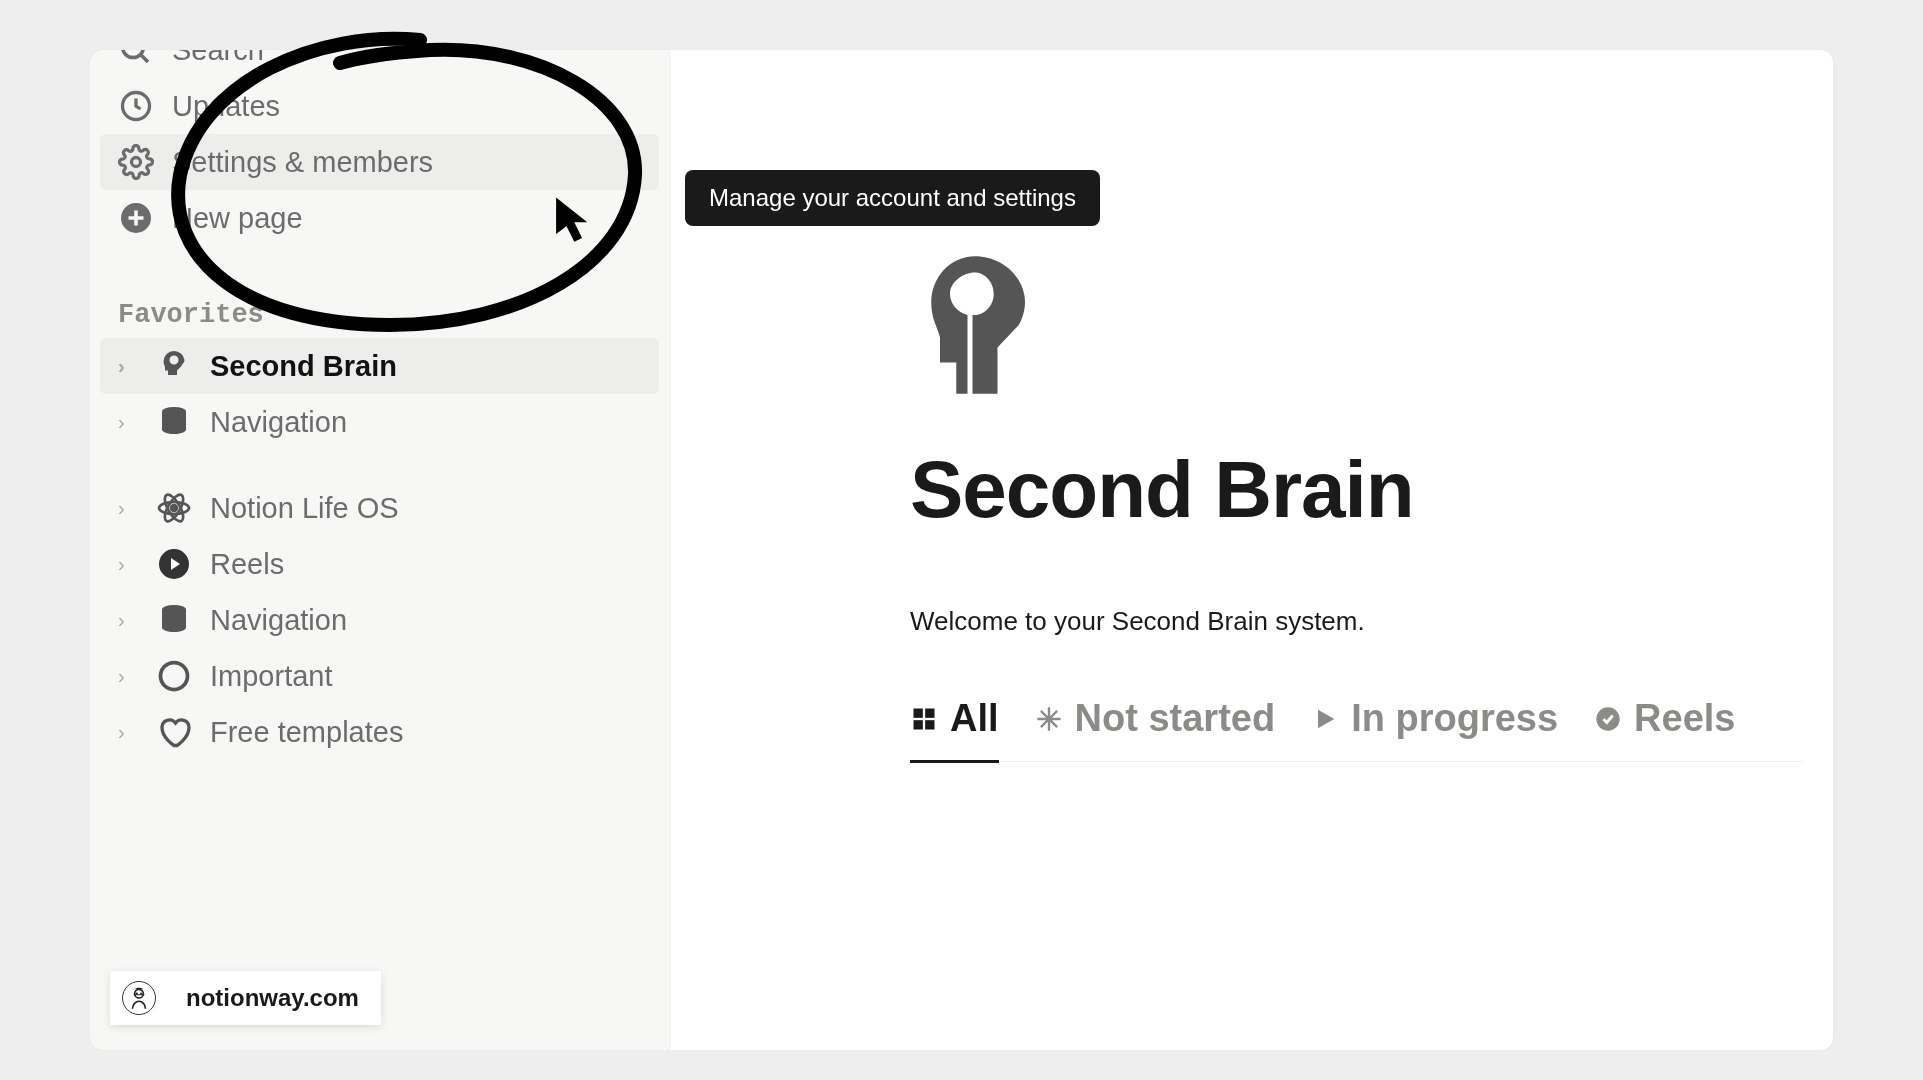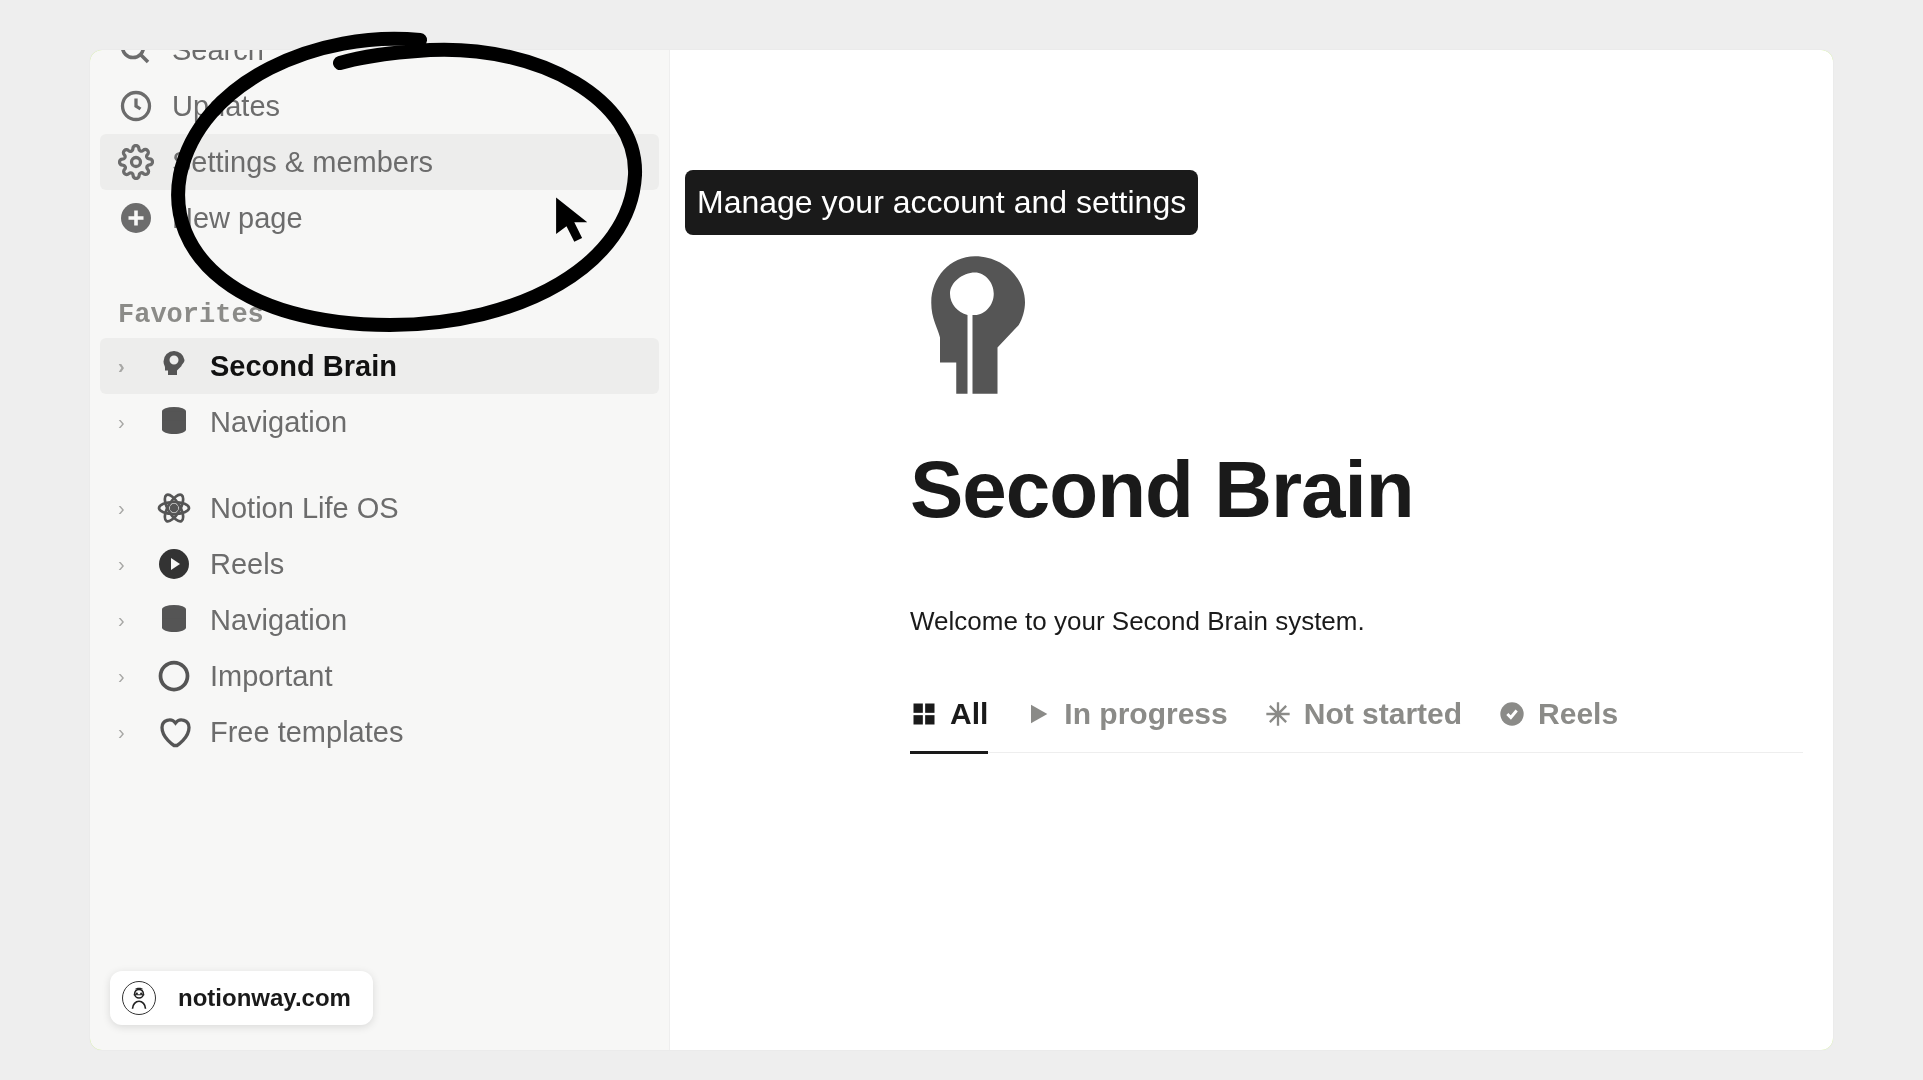--- a/index.html
+++ b/index.html
@@ -91,23 +91,23 @@
       background: #fff;
       padding: 0 30px 0 240px;
       position: relative;
     }
     .tooltip {
       position: absolute;
       top: 120px;
       left: 15px;
       background: #1a1a1a;
       color: #fff;
-      font-size: 32px;
+      font-size: 24px;
       font-weight: 500;
-      padding: 14px 12px;
+      padding: 14px 24px;
       border-radius: 8px;
       white-space: nowrap;
       z-index: 10;
     }
     .page-icon {
       margin-top: 200px;
       margin-bottom: 40px;
     }
     .page-icon svg {
       width: 130px;
@@ -130,21 +130,21 @@
       display: flex;
       gap: 36px;
       align-items: center;
       border-bottom: 1px solid #eee;
       margin-bottom: 40px;
     }
     .tab {
       display: flex;
       align-items: center;
       gap: 12px;
-      font-size: 30px;
+      font-size: 38px;
       font-weight: 600;
       color: #8b8b88;
       padding-bottom: 20px;
       cursor: pointer;
       border-bottom: 3px solid transparent;
       margin-bottom: -2px;
     }
     .tab.active {
       color: #1a1a1a;
       border-bottom-color: #1a1a1a;
@@ -166,25 +166,25 @@
       font-size: 32px;
       font-weight: 600;
       color: #1a1a1a;
       width: 860px;
     }
     .watermark {
       position: absolute;
       bottom: 55px;
       left: 110px;
       background: #fff;
-      border-radius: 12px;
+      border-radius: 0;
       padding: 10px 22px 10px 12px;
       display: flex;
       align-items: center;
-      gap: 22px;
+      gap: 30px;
       font-size: 24px;
       font-weight: 700;
       color: #1a1a1a;
       box-shadow: 0 2px 8px rgba(0,0,0,0.12);
       z-index: 30;
     }
     .watermark-avatar {
       width: 34px;
       height: 34px;
       border-radius: 50%;
@@ -375,33 +375,33 @@
               <rect x="3" y="3" width="8" height="8"></rect>
               <rect x="13" y="3" width="8" height="8"></rect>
               <rect x="3" y="13" width="8" height="8"></rect>
               <rect x="13" y="13" width="8" height="8"></rect>
             </svg>
         </span>
         <span>All</span>
       </div>
       <div class="tab">
         <span class="tab-icon">
+          <svg viewBox="0 0 24 24" fill="none" stroke="#8b8b88" stroke-width="2">
+              <path d="M12 2v20M2 12h20M5 5l14 14M19 5L5 19"></path>
+            </svg>
+        </span>
+        <span>Not started</span>
+      </div>
+      <div class="tab">
+        <span class="tab-icon">
           <svg viewBox="0 0 24 24" fill="#8b8b88">
               <path d="M6 4l14 8-14 8z"></path>
             </svg>
         </span>
         <span>In progress</span>
-      </div>
-      <div class="tab">
-        <span class="tab-icon">
-          <svg viewBox="0 0 24 24" fill="none" stroke="#8b8b88" stroke-width="2">
-              <path d="M12 2v20M2 12h20M5 5l14 14M19 5L5 19"></path>
-            </svg>
-        </span>
-        <span>Not started</span>
       </div>
       <div class="tab">
         <span class="tab-icon">
           <svg viewBox="0 0 24 24">
               <circle cx="12" cy="12" r="10" fill="#8b8b88"></circle>
               <path d="M8 12l3 3 5-6" stroke="#fff" stroke-width="2.5" fill="none"></path>
             </svg>
         </span>
         <span>Reels</span>
       </div>

